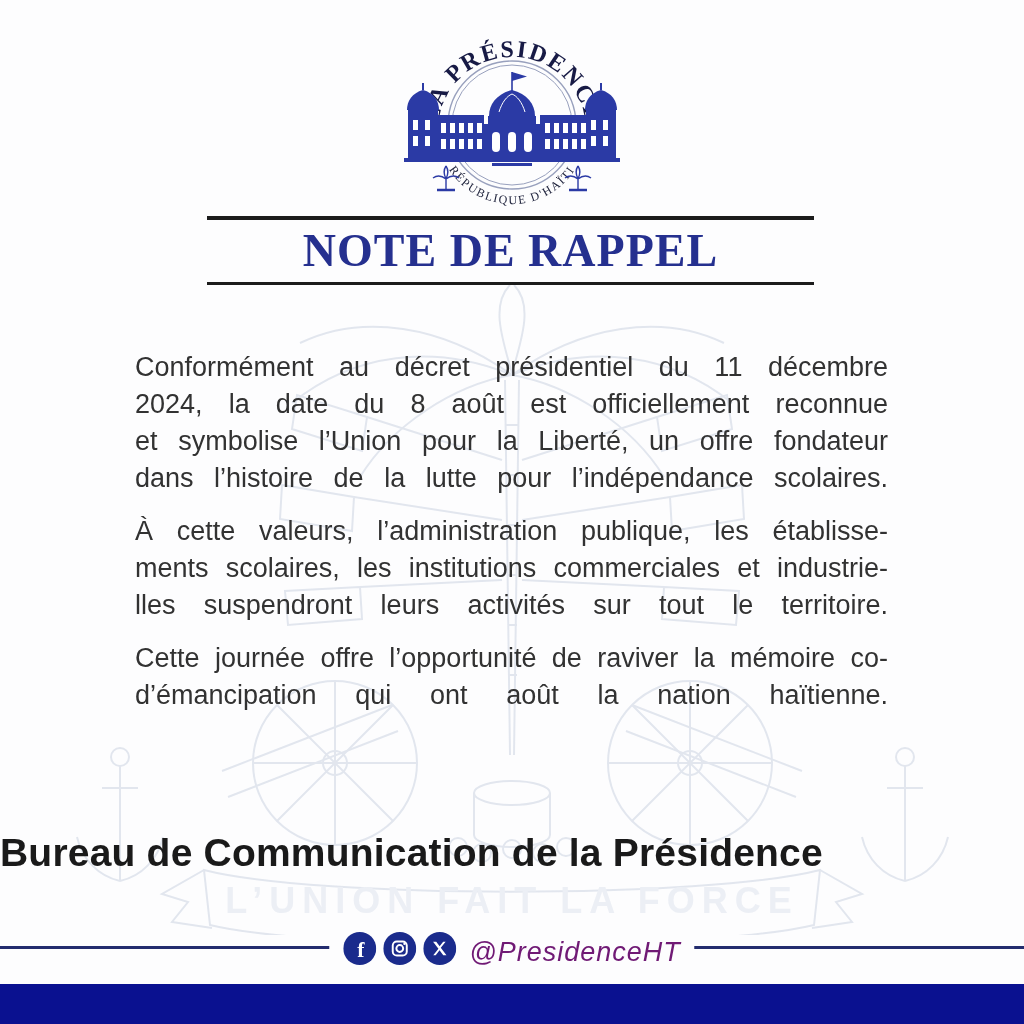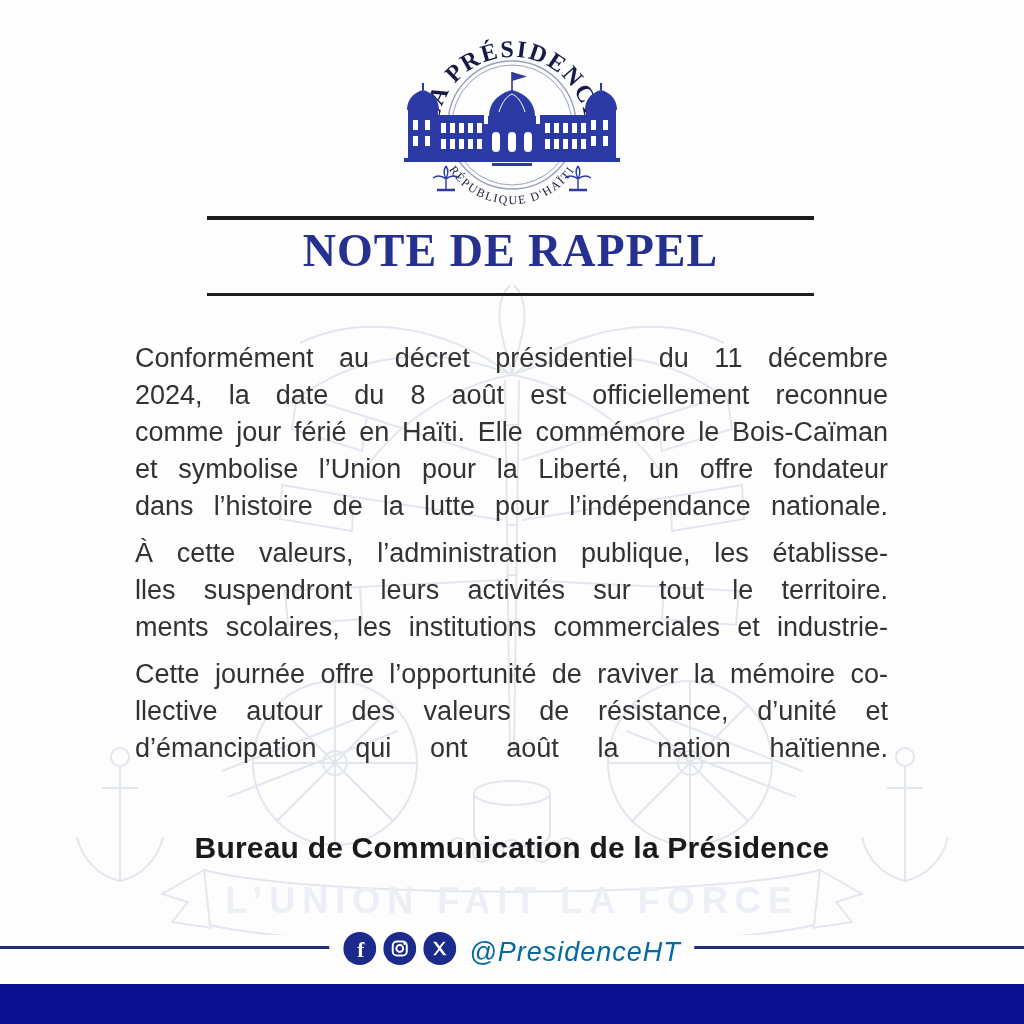--- a/index.html
+++ b/index.html
@@ -8,43 +8,43 @@
     background:#fdfdfe;font-family:"Liberation Sans",sans-serif;
   }
   
   .watermark{position:absolute;left:62px;top:285px;width:900px;height:650px;opacity:.55;pointer-events:none;}
   
   .logo{position:absolute;left:50%;top:20px;transform:translateX(-50%);width:240px;height:190px;}
   
   .title-block{position:absolute;left:207px;top:216px;width:607px;}
   .rule{height:3.5px;background:#1c1c1c;}
   .title{
-    margin:0;height:73px;line-height:62px;text-align:center;
+    margin:0;height:62px;line-height:62px;text-align:center;
     font-family:"Liberation Serif",serif;font-weight:bold;font-size:46px;
     letter-spacing:1px;color:#25308f;
   }
   
   .body-text{position:absolute;left:135px;top:333px;width:753px;font-size:27px;line-height:37px;color:#323232;}
-  .para{margin:7px 0 10px 0;}
+  .para{margin:16px 0 10px 0;}
   .line{text-align:justify;text-align-last:justify;}
   
   .signature{
-    position:absolute;left:0;top:831px;width:100%;text-align:center;
-    font-weight:bold;font-size:30px;color:#1a1a1a;letter-spacing:.2px;
+    position:absolute;left:0;top:831px;width:100%;
+    font-weight:bold;font-size:39px;color:#1a1a1a;letter-spacing:.2px;
   }
   
   .social-bar{position:absolute;left:0;top:929px;width:100%;height:38px;}
   .social-line{position:absolute;left:0;top:17px;width:100%;height:3px;background:#232c6e;}
   .social-group{
     position:absolute;left:50%;top:0;transform:translateX(-50%);
     display:flex;align-items:center;gap:7px;height:38px;
     background:#fdfdfe;padding:0 14px;
   }
   .sicon{width:33px;height:33px;display:block;cursor:pointer;}
-  .handle{font-style:italic;font-size:27px;color:#0369a1;margin-left:6px;letter-spacing:1px;margin-top:9px;}
+  .handle{font-style:italic;font-size:27px;color:#701a75;margin-left:6px;letter-spacing:1px;margin-top:9px;}
   .bottom-strip{position:absolute;left:0;top:984px;width:100%;height:40px;background:#0a1190;}
 </style>
 </head>
 <body>
 
 <div class="page">
 
   <svg class="watermark" viewBox="0 0 900 650">
     <g stroke="#ccd4e2" fill="none" stroke-width="2">
 
@@ -190,32 +190,30 @@
   <div class="title-block">
     <div class="rule"></div>
     <h1 class="title">NOTE DE RAPPEL</h1>
     <div class="rule"></div>
   </div>
 
   <div class="body-text">
     <div class="para">
       <div class="line">Conformément au décret présidentiel du 11 décembre</div>
       <div class="line">2024, la date du 8 août est officiellement reconnue</div>
-      <div class="line">comme jour férié en Haïti. Elle commémore le Bois-Caïman</div>
       <div class="line">et symbolise l’Union pour la Liberté, un offre fondateur</div>
-      <div class="line">dans l’histoire de la lutte pour l’indépendance nationale.</div>
+      <div class="line">dans l’histoire de la lutte pour l’indépendance scolaires.</div>
     </div>
     <div class="para">
       <div class="line">À cette valeurs, l’administration publique, les établisse-</div>
+      <div class="line">ments scolaires, les institutions commerciales et industrie-</div>
       <div class="line">lles suspendront leurs activités sur tout le territoire.</div>
-      <div class="line">ments scolaires, les institutions commerciales et industrie-</div>
     </div>
     <div class="para">
       <div class="line">Cette journée offre l’opportunité de raviver la mémoire co-</div>
-      <div class="line">llective autour des valeurs de résistance, d’unité et</div>
       <div class="line">d’émancipation qui ont août la nation haïtienne.</div>
     </div>
   </div>
 
   <div class="signature">Bureau de Communication de la Présidence</div>
 
   <div class="social-bar">
     <div class="social-line"></div>
     <div class="social-group">
       <span class="sicon">

